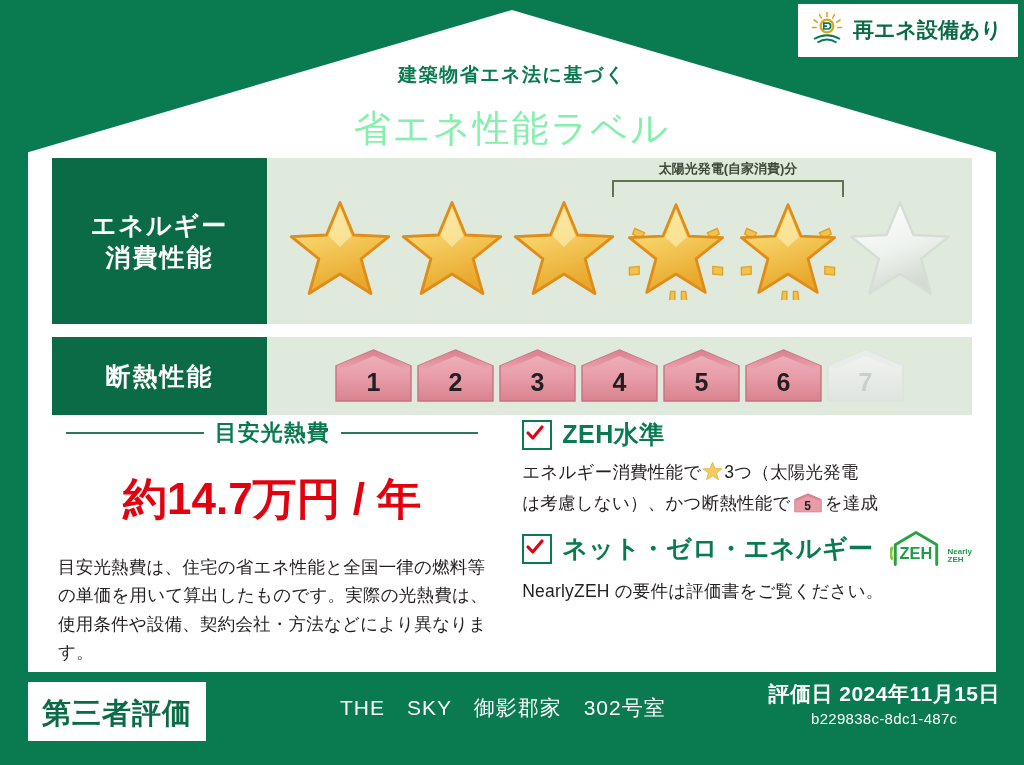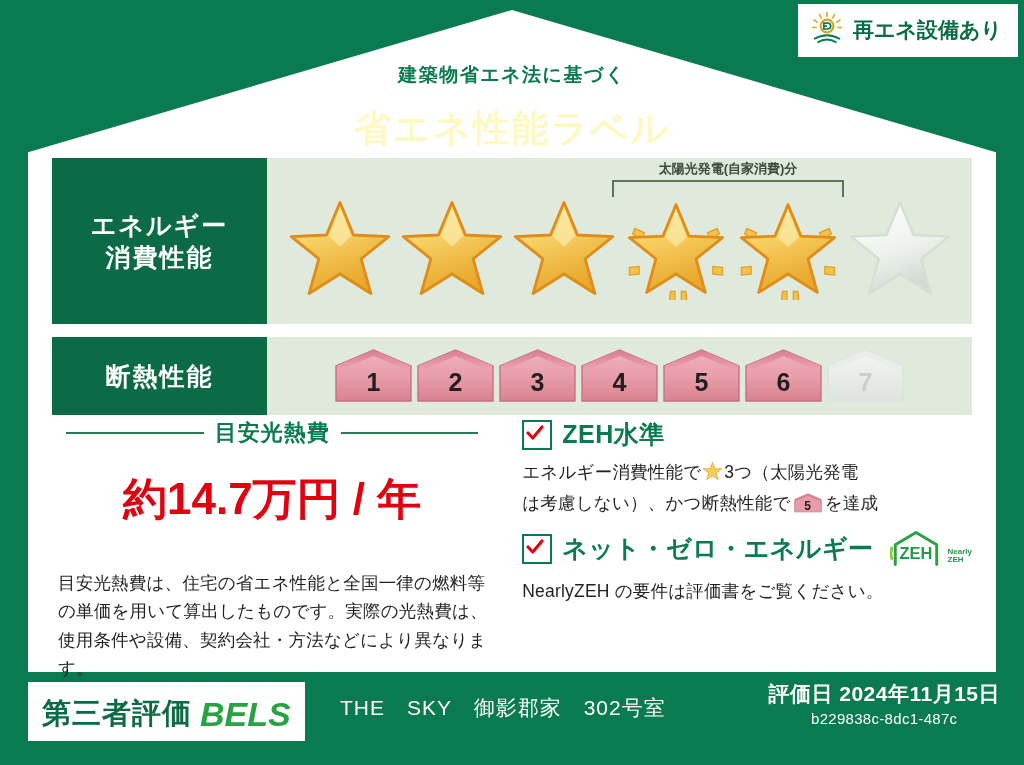--- a/index.html
+++ b/index.html
@@ -45,21 +45,21 @@
 
   
   #title-block{
     position:absolute;left:0;right:0;top:62px;text-align:center;z-index:5;
   }
   #subtitle{
     color:#0a7a50;font-weight:bold;font-size:19px;letter-spacing:1.5px;
     margin:0 0 4px 0;
   }
   #maintitle{
-    color:#fef9c3;font-weight:bold;font-size:37px;letter-spacing:2px;
+    color:#86efac;font-weight:normal;font-size:37px;letter-spacing:2px;
     margin:16px;
   }
 
   
   #rows{position:absolute;left:52px;top:158px;width:920px;z-index:5;}
 
   .rate-row{display:flex;align-items:stretch;margin-bottom:13px;}
   .row-label{
     background:#0a6b46;color:#ffffff;
     width:215px;min-width:215px;
@@ -111,21 +111,21 @@
   #cost-head{display:flex;align-items:center;gap:11px;padding:0 14px;}
   #cost-head .rule{flex:1;height:2px;background:#2b7a53;}
   #cost-head .ttl{color:#0a7a50;font-weight:bold;font-size:22px;letter-spacing:1px;white-space:nowrap;}
 
   #cost-value{
     color:#e3000f;font-weight:bold;font-size:44px;text-align:center;
     margin-top:22px;letter-spacing:0px;
   }
 
   #cost-note{
-    margin-top:40px;color:#231f20;font-size:17.5px;line-height:1.62;
+    margin-top:24px;color:#231f20;font-size:17.5px;line-height:1.62;
     letter-spacing:0.2px;padding-left:6px;
   }
 
   
   .check-item{margin-bottom:6px;}
   .check-head{display:flex;align-items:center;gap:10px;}
   .chk-box{
     width:26px;height:26px;min-width:26px;border:2px solid #0a7a50;background:#fff;
     position:relative;
   }
@@ -434,21 +434,20 @@
         </div>
         <div class="check-body" style="margin-top:9px;">NearlyZEH の要件は評価書をご覧ください。</div>
       </div>
 
     </div>
   </div>
 
   <div id="footer">
     <div id="bels-box">
       <span class="jp">第三者評価</span>
-      <span class="bels">BELS</span>
     </div>
     <div id="bldg-name">THE　SKY　御影郡家　302号室</div>
     <div id="eval-date">
       <span class="d">評価日 2024年11月15日</span>
       <span class="id">b229838c-8dc1-487c</span>
     </div>
   </div>
 
 </div>
 

